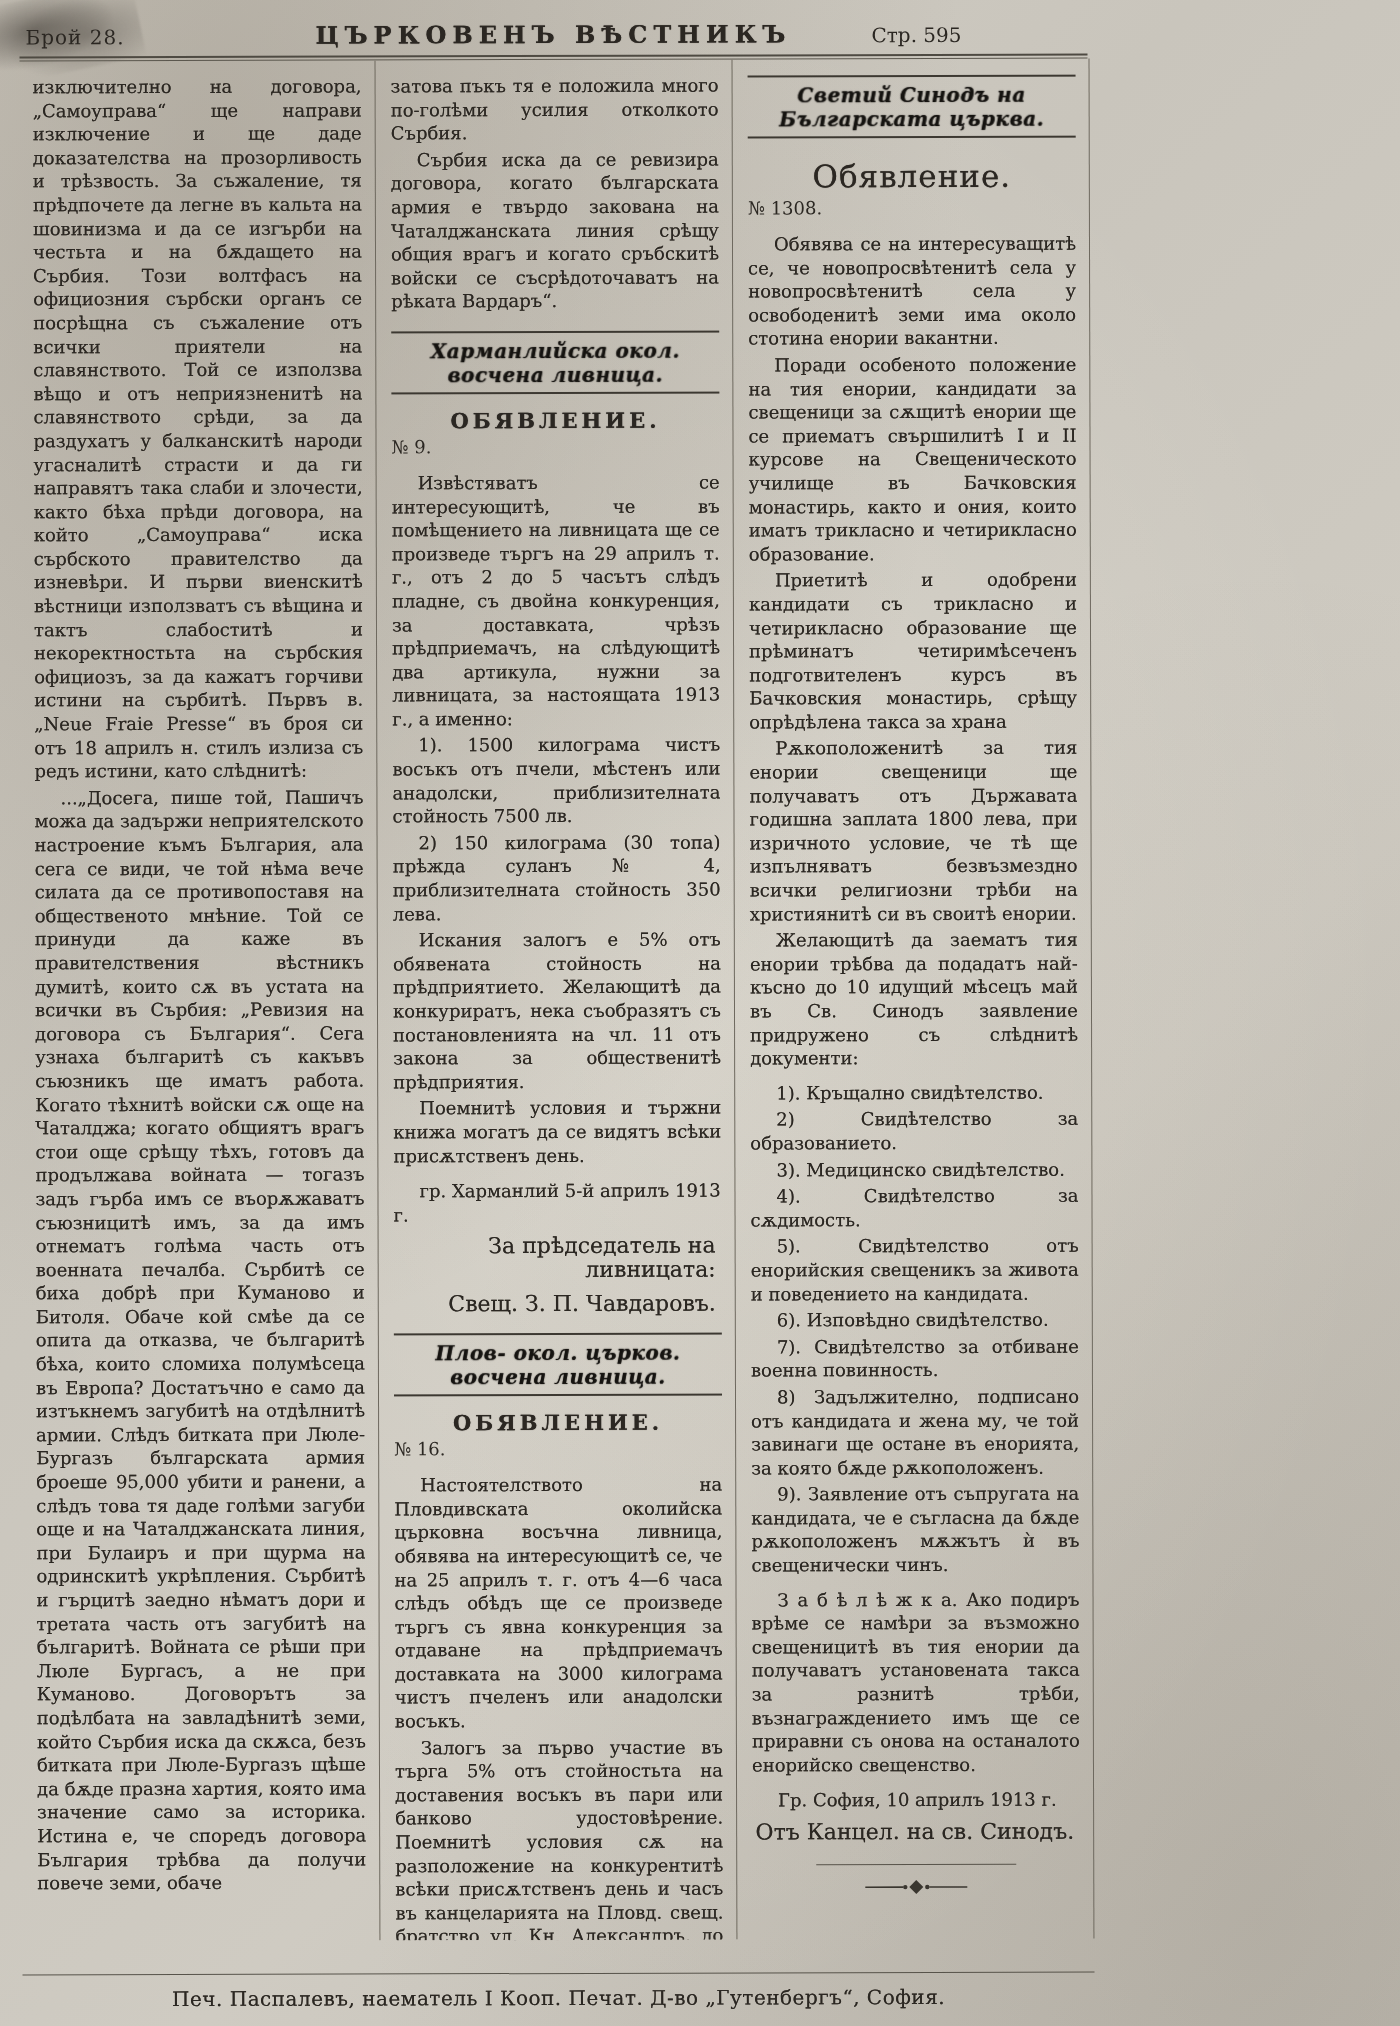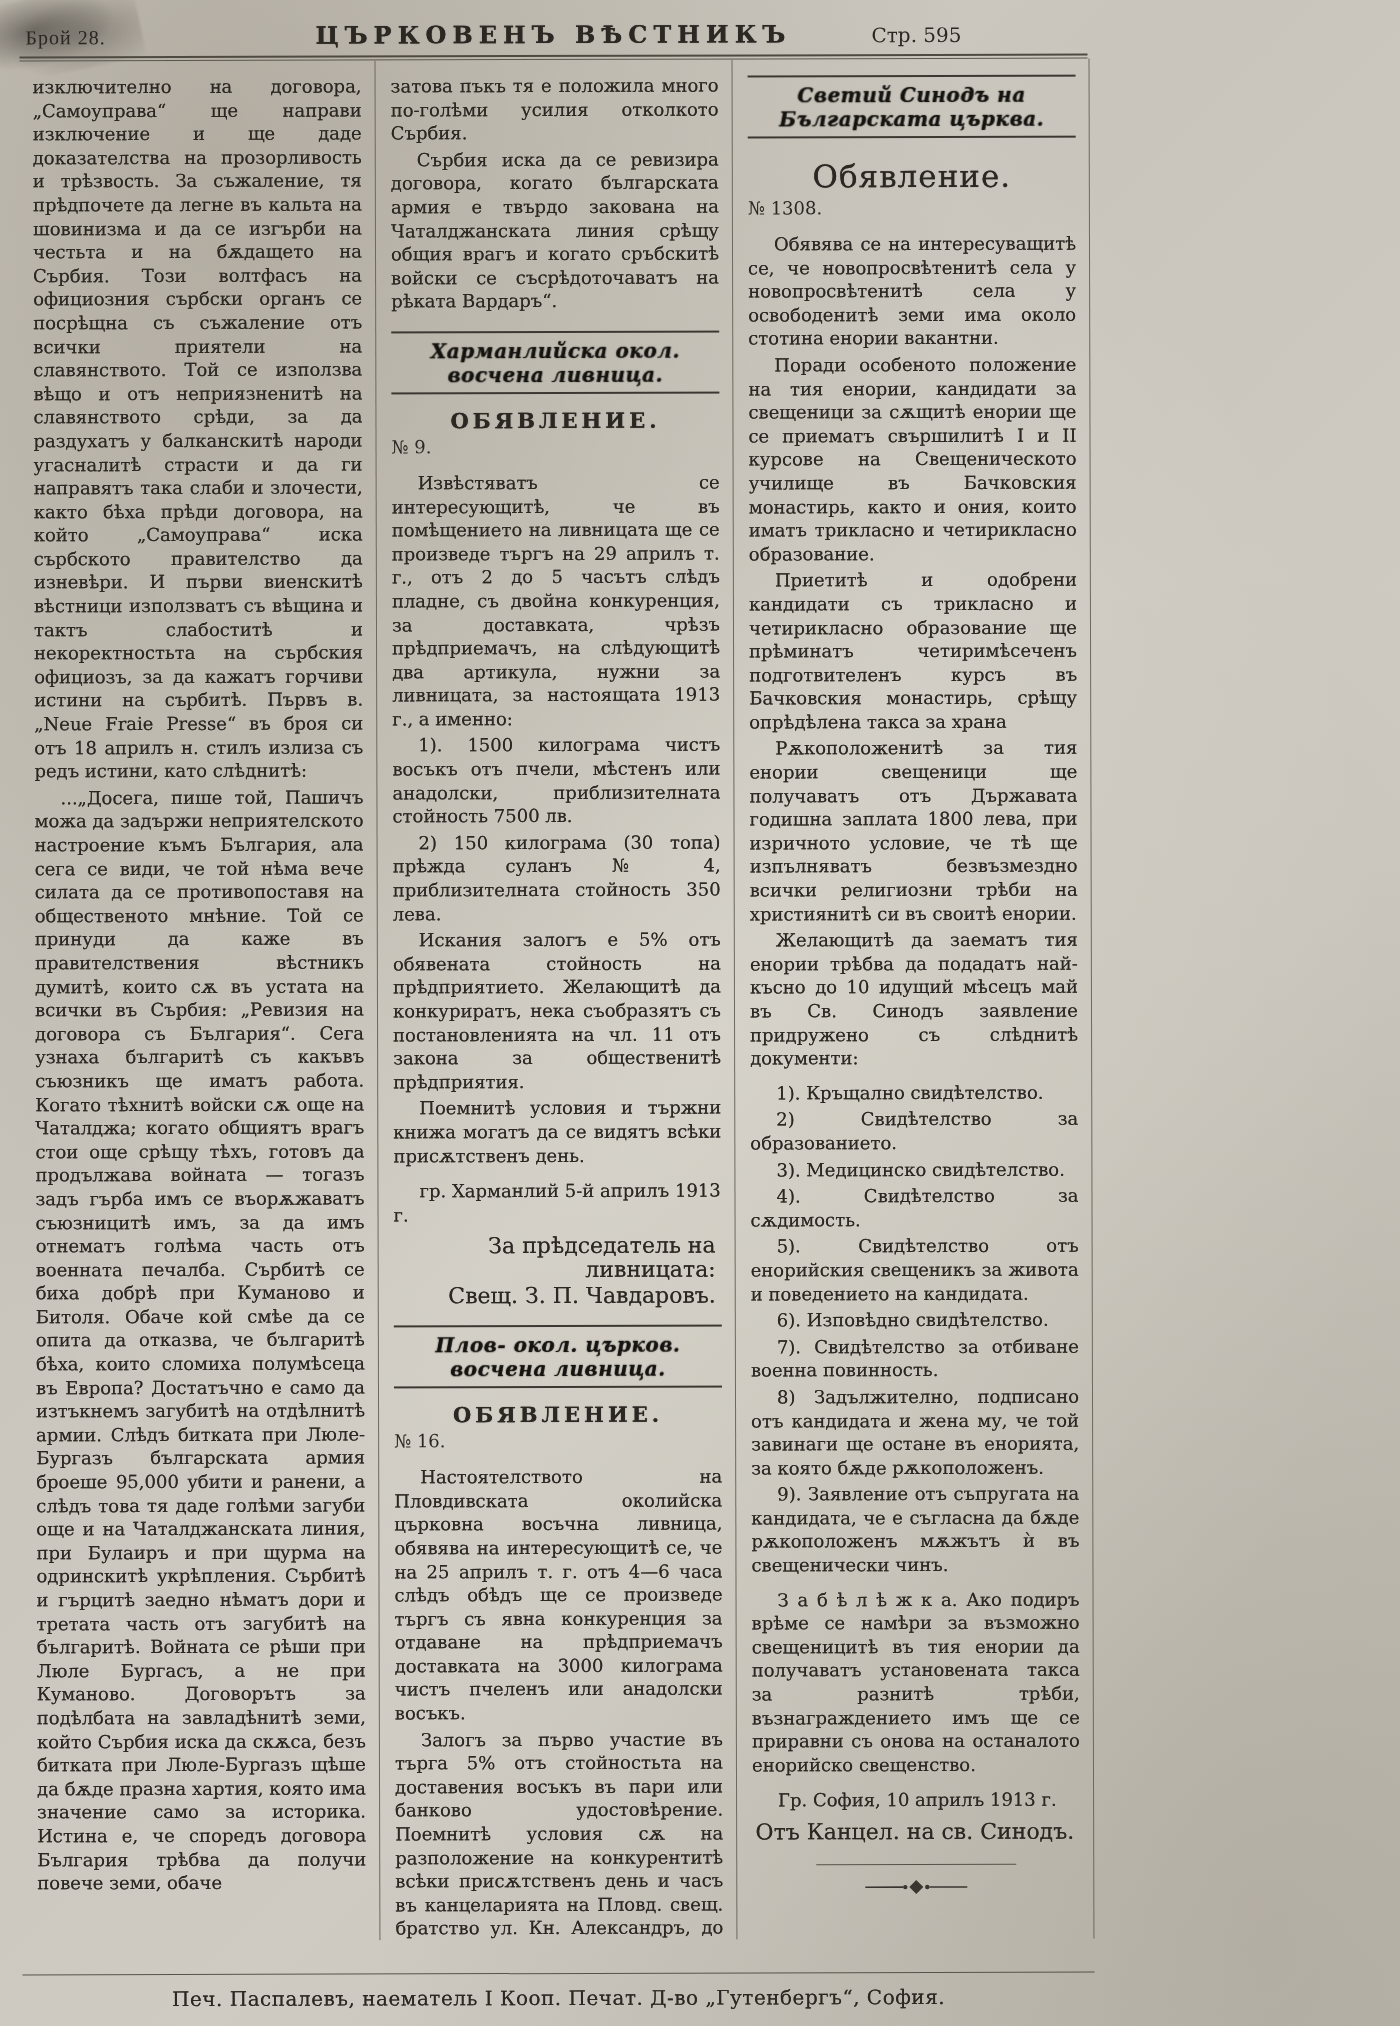--- a/index.html
+++ b/index.html
@@ -24,21 +24,21 @@
     filter:blur(1px);
   }
   .sheet {
     position:absolute; left:20px; top:8px; width:1072px; height:2008px;
     transform:rotate(-0.15deg);
   }
   .masthead {
     display:flex; align-items:baseline; padding:12px 8px 6px 8px;
     font-size:20px;
   }
-  .issue { width:210px; letter-spacing:1px;font-family:Liberation Serif, serif; }
+  .issue { width:210px; letter-spacing:1px; }
   .np-title { flex:1; text-align:center; font-size:24px; font-weight:bold; letter-spacing:6px; text-shadow:0 0 0.7px rgba(35,30,25,0.9); }
   .pageno { width:210px; text-align:left; }
   .masthead-rule { height:5px; border-top:2px solid #4e4a42; border-bottom:1px solid #5b574e; margin:0 2px; }
   .columns { display:flex; height:1880px; overflow:hidden; border-right:1px solid #6e695f; }
   .col { width:357.3px; padding:14px 13px 8px 15px; overflow:hidden; }
   .col + .col { border-left:1px solid #6e695f; }
   .bp {
     font-size:18px; line-height:23.6px; text-align:justify;
     text-indent:26px; margin-bottom:3px;
     text-shadow:0 0 0.6px rgba(45,40,33,0.75);
@@ -48,21 +48,21 @@
     margin:18px 0 8px 0; padding:6px 2px 5px 2px; text-align:center;
     font-weight:bold; font-size:20px; letter-spacing:0.5px; color:#151310;
     border-top:2px solid #3c3831; border-bottom:2px solid #3c3831;
     filter:blur(0.45px); text-shadow:0 0 1.2px rgba(20,17,14,0.9);font-style:italic;
   }
   .announce-head { text-align:center; font-weight:bold; font-size:21px; letter-spacing:4px; margin-top:14px; text-shadow:0 0 0.8px rgba(30,26,22,0.9); }
   .announce-head-large { text-align:center; font-size:31px; margin-top:20px; letter-spacing:1px; text-shadow:0 0 0.7px rgba(40,35,30,0.8); }
   .announce-no { text-align:left; font-size:18px; margin:3px 0 14px 0; }
   .dateline { font-size:18px; line-height:23.6px; text-indent:26px; margin-top:12px; text-shadow:0 0 0.6px rgba(45,40,33,0.75); }
   .sig { font-size:22px; line-height:23.6px; text-align:right; margin-top:8px; padding-right:6px; text-shadow:0 0 0.6px rgba(45,40,33,0.75); }
-  .sig-tight { margin-top:2px; }
+  .sig-tight { margin-top:10px; }
   .gap-sm { height:8px; }
   .end-rule { width:200px; margin:20px auto 14px auto; border-top:1.5px solid #57534a; }
   .fleuron { text-align:center; margin-top:6px; }
   .footer {
     position:absolute; left:0; bottom:6px; width:100%;
     border-top:1.5px solid #57534a; padding-top:12px;
     text-align:center; font-size:20px; letter-spacing:0.5px;
     text-shadow:0 0 0.6px rgba(45,40,33,0.75);
   }
 </style>

